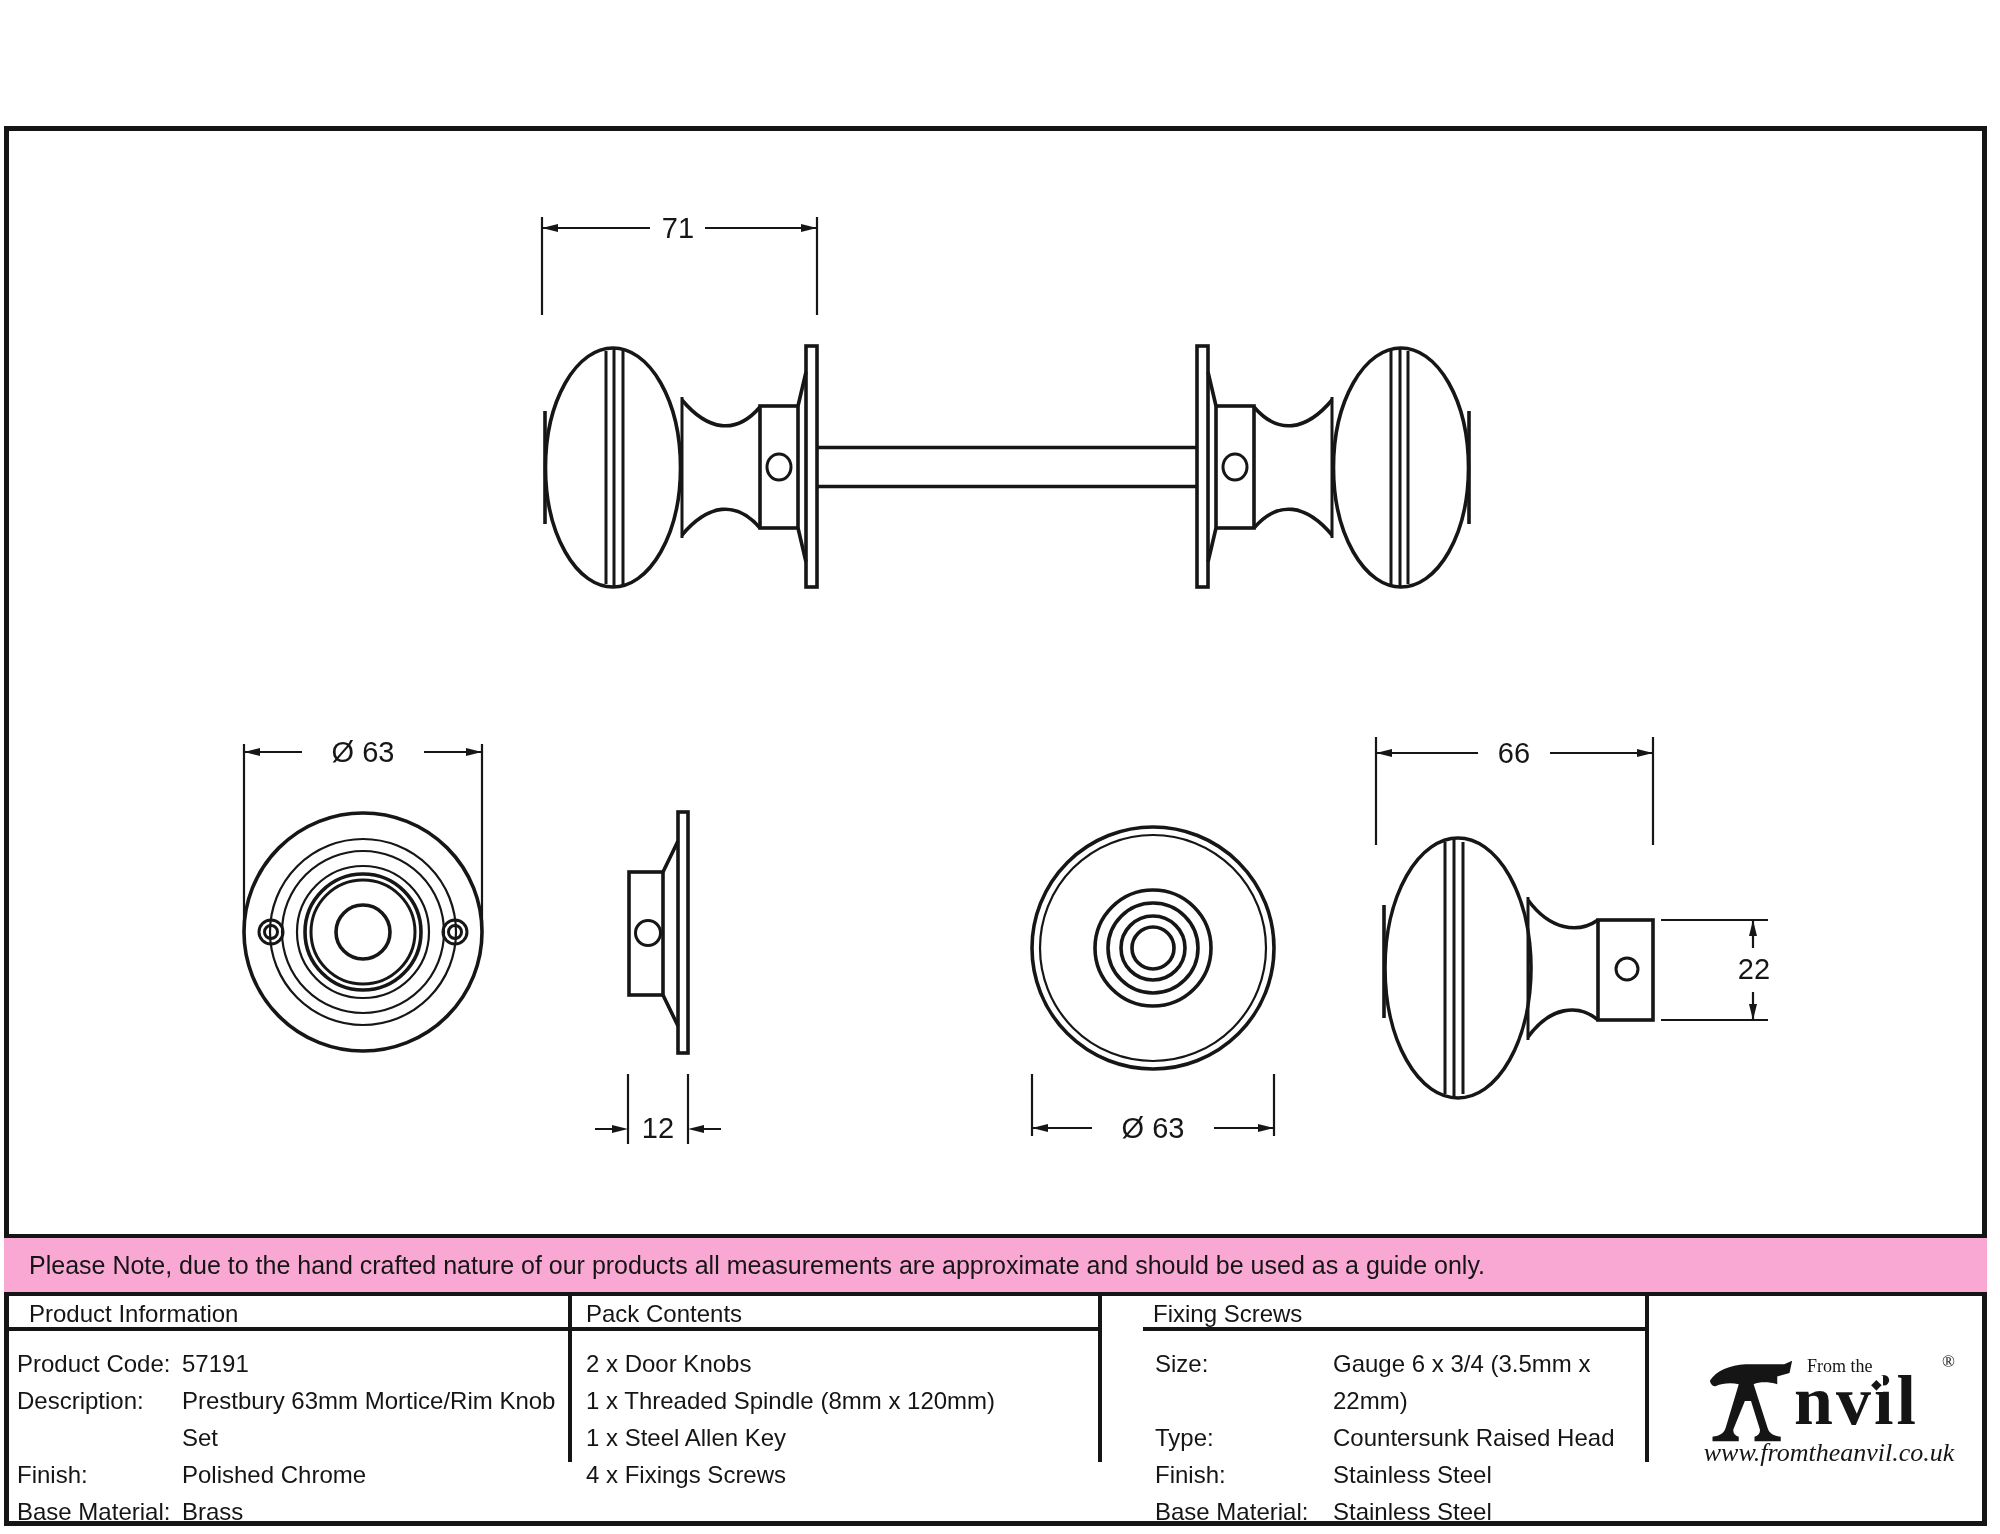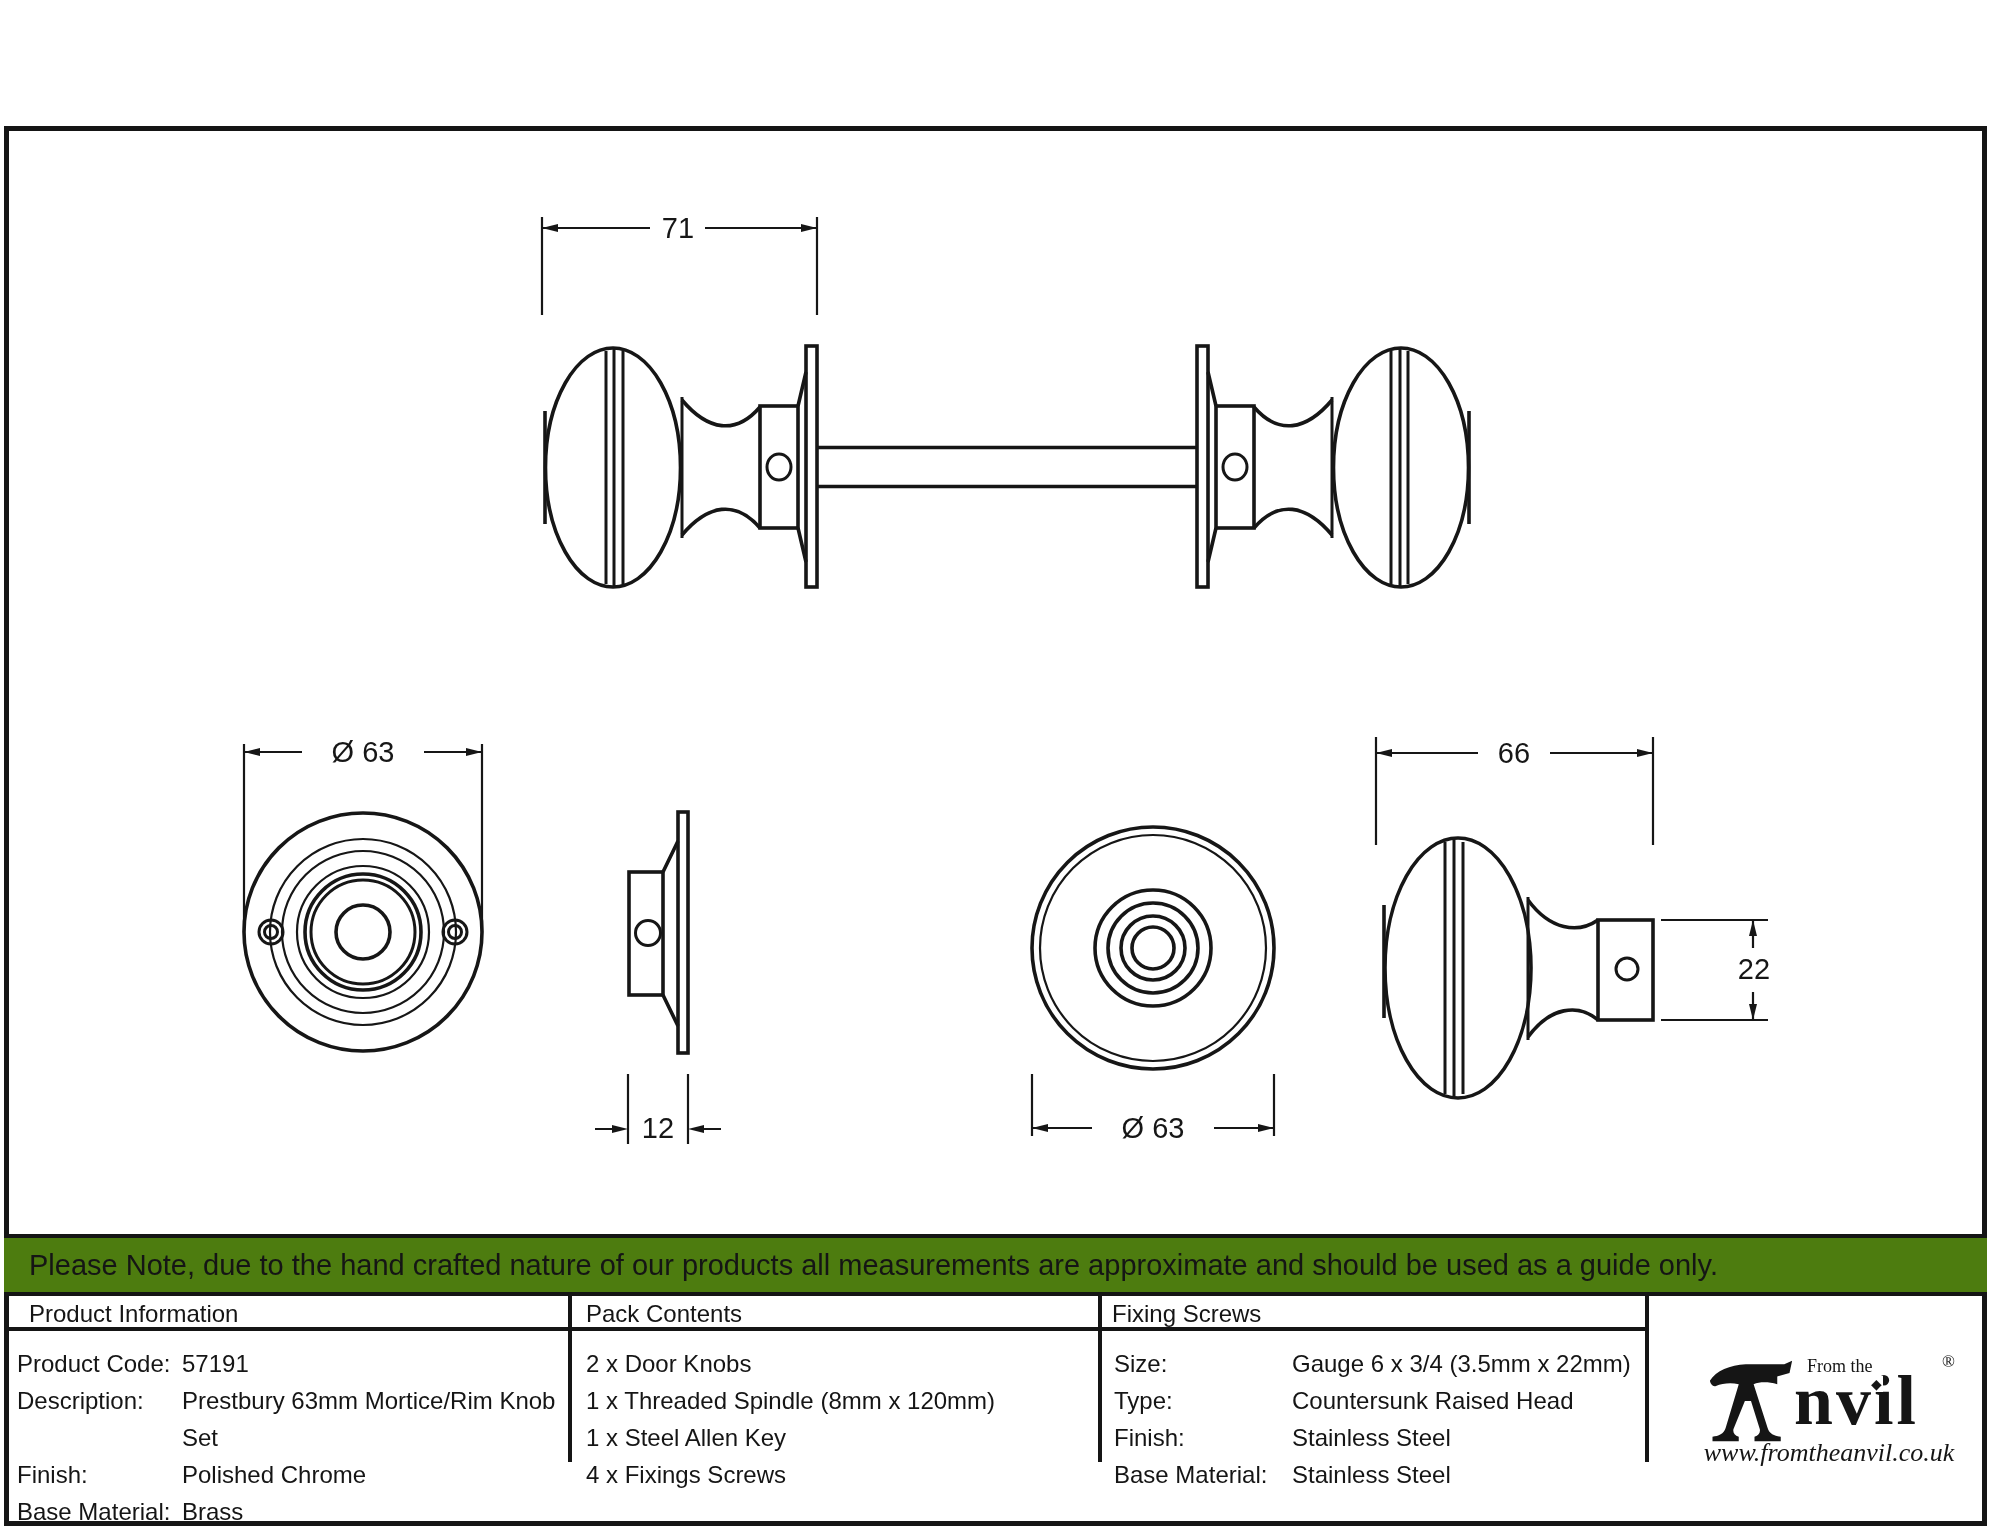--- a/index.html
+++ b/index.html
@@ -3,27 +3,27 @@
 <meta charset="utf-8">
 <style>
   html,body{margin:0;padding:0;background:#fff;}
   .sheet{position:relative;width:2000px;height:1534px;background:#fff;overflow:hidden;
          font-family:"Liberation Sans",sans-serif;color:#151515;}
   .frame{position:absolute;left:4px;top:126px;width:1983px;height:1400px;
          border:5px solid #151515;box-sizing:border-box;pointer-events:none;}
   svg.drawing{position:absolute;left:0;top:0;width:2000px;height:1534px;}
   .note-row{position:absolute;left:4px;top:1234px;width:1983px;height:62px;box-sizing:border-box;
             border-top:4px solid #151515;border-bottom:4px solid #151515;
-            display:flex;align-items:center;padding-left:25px;font-size:29px;background:#4d7c0f;}
+            display:flex;align-items:center;padding-left:25px;font-size:25px;background:#f9a8d4;}
   .info-table{position:absolute;left:9px;top:1296px;width:1978px;height:230px;font-size:24px;}
   .col{position:absolute;top:0;height:166px;box-sizing:border-box;}
   .col.bordered{border-right:4px solid #151515;}
   .col-product{left:0;width:563px;}
   .col-pack{left:563px;width:530px;}
-  .col-fixing{left:1093px;width:547px;}
+  .col-fixing{left:1093px;width:547px;padding-left:41px;}
   .col-logo{left:1640px;width:338px;}
   .col-header{height:35px;box-sizing:border-box;border-bottom:4px solid #151515;
               padding:4px 0 0 14px;font-size:24px;}
   .col-product .col-header{padding-left:20px;}
   .col-fixing .col-header{padding-left:10px;}
   .col-body{padding-top:14px;line-height:37px;}
   .kv{display:grid;grid-template-columns:165px 1fr;padding-left:8px;}
   .col-fixing .kv{grid-template-columns:178px 1fr;padding-left:12px;}
   .plist{padding-left:14px;}
   

